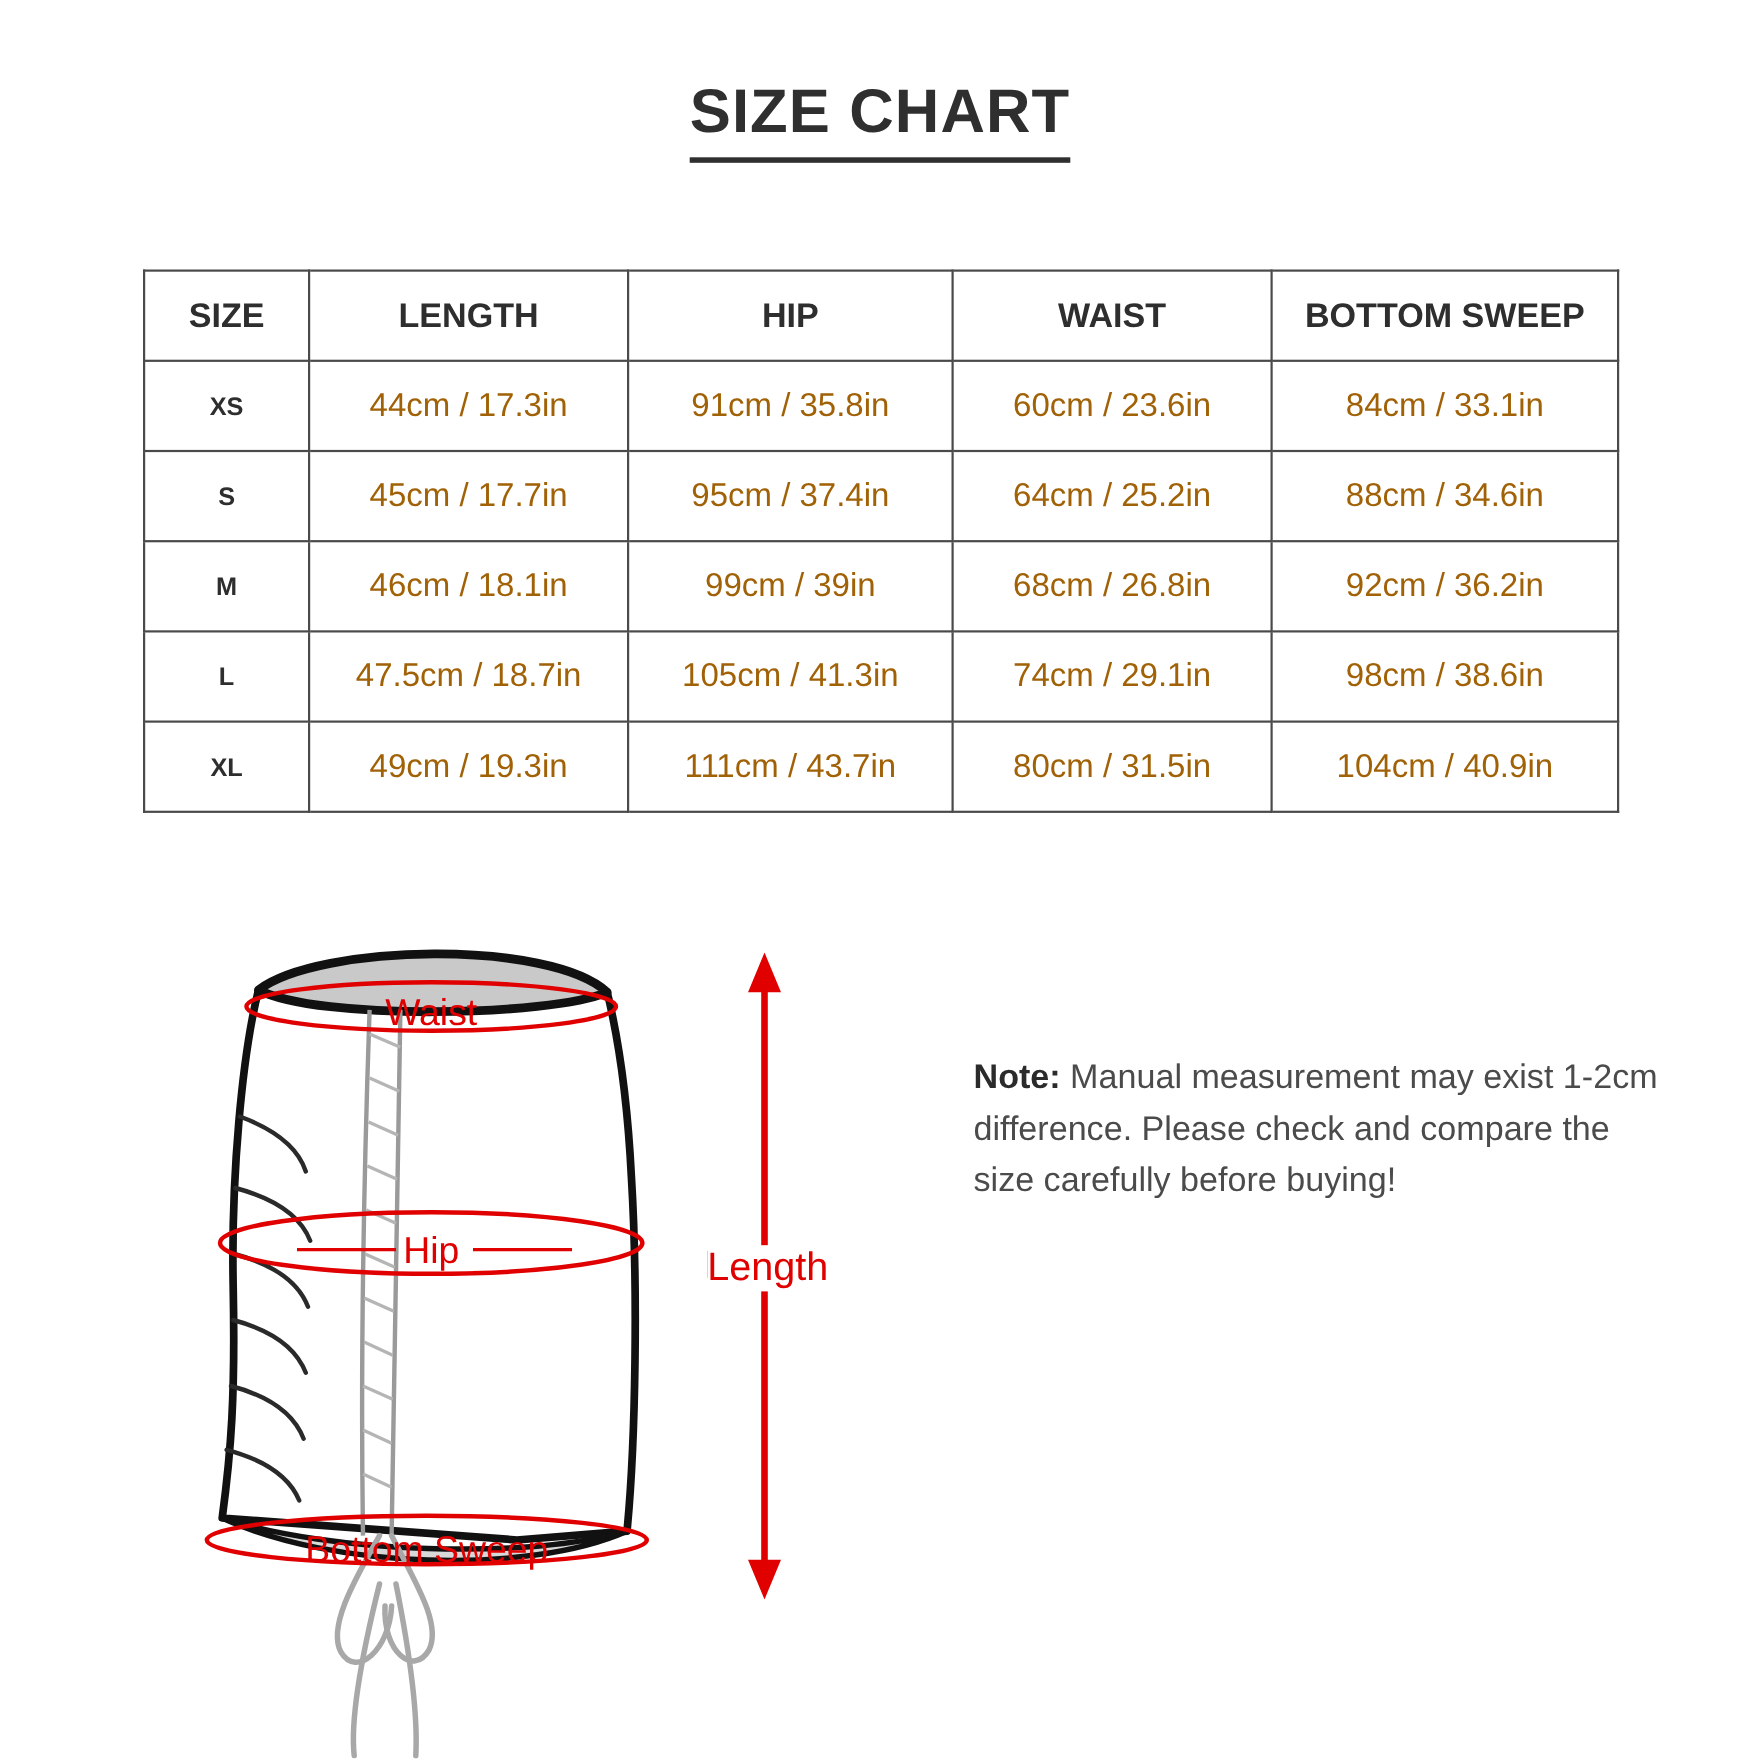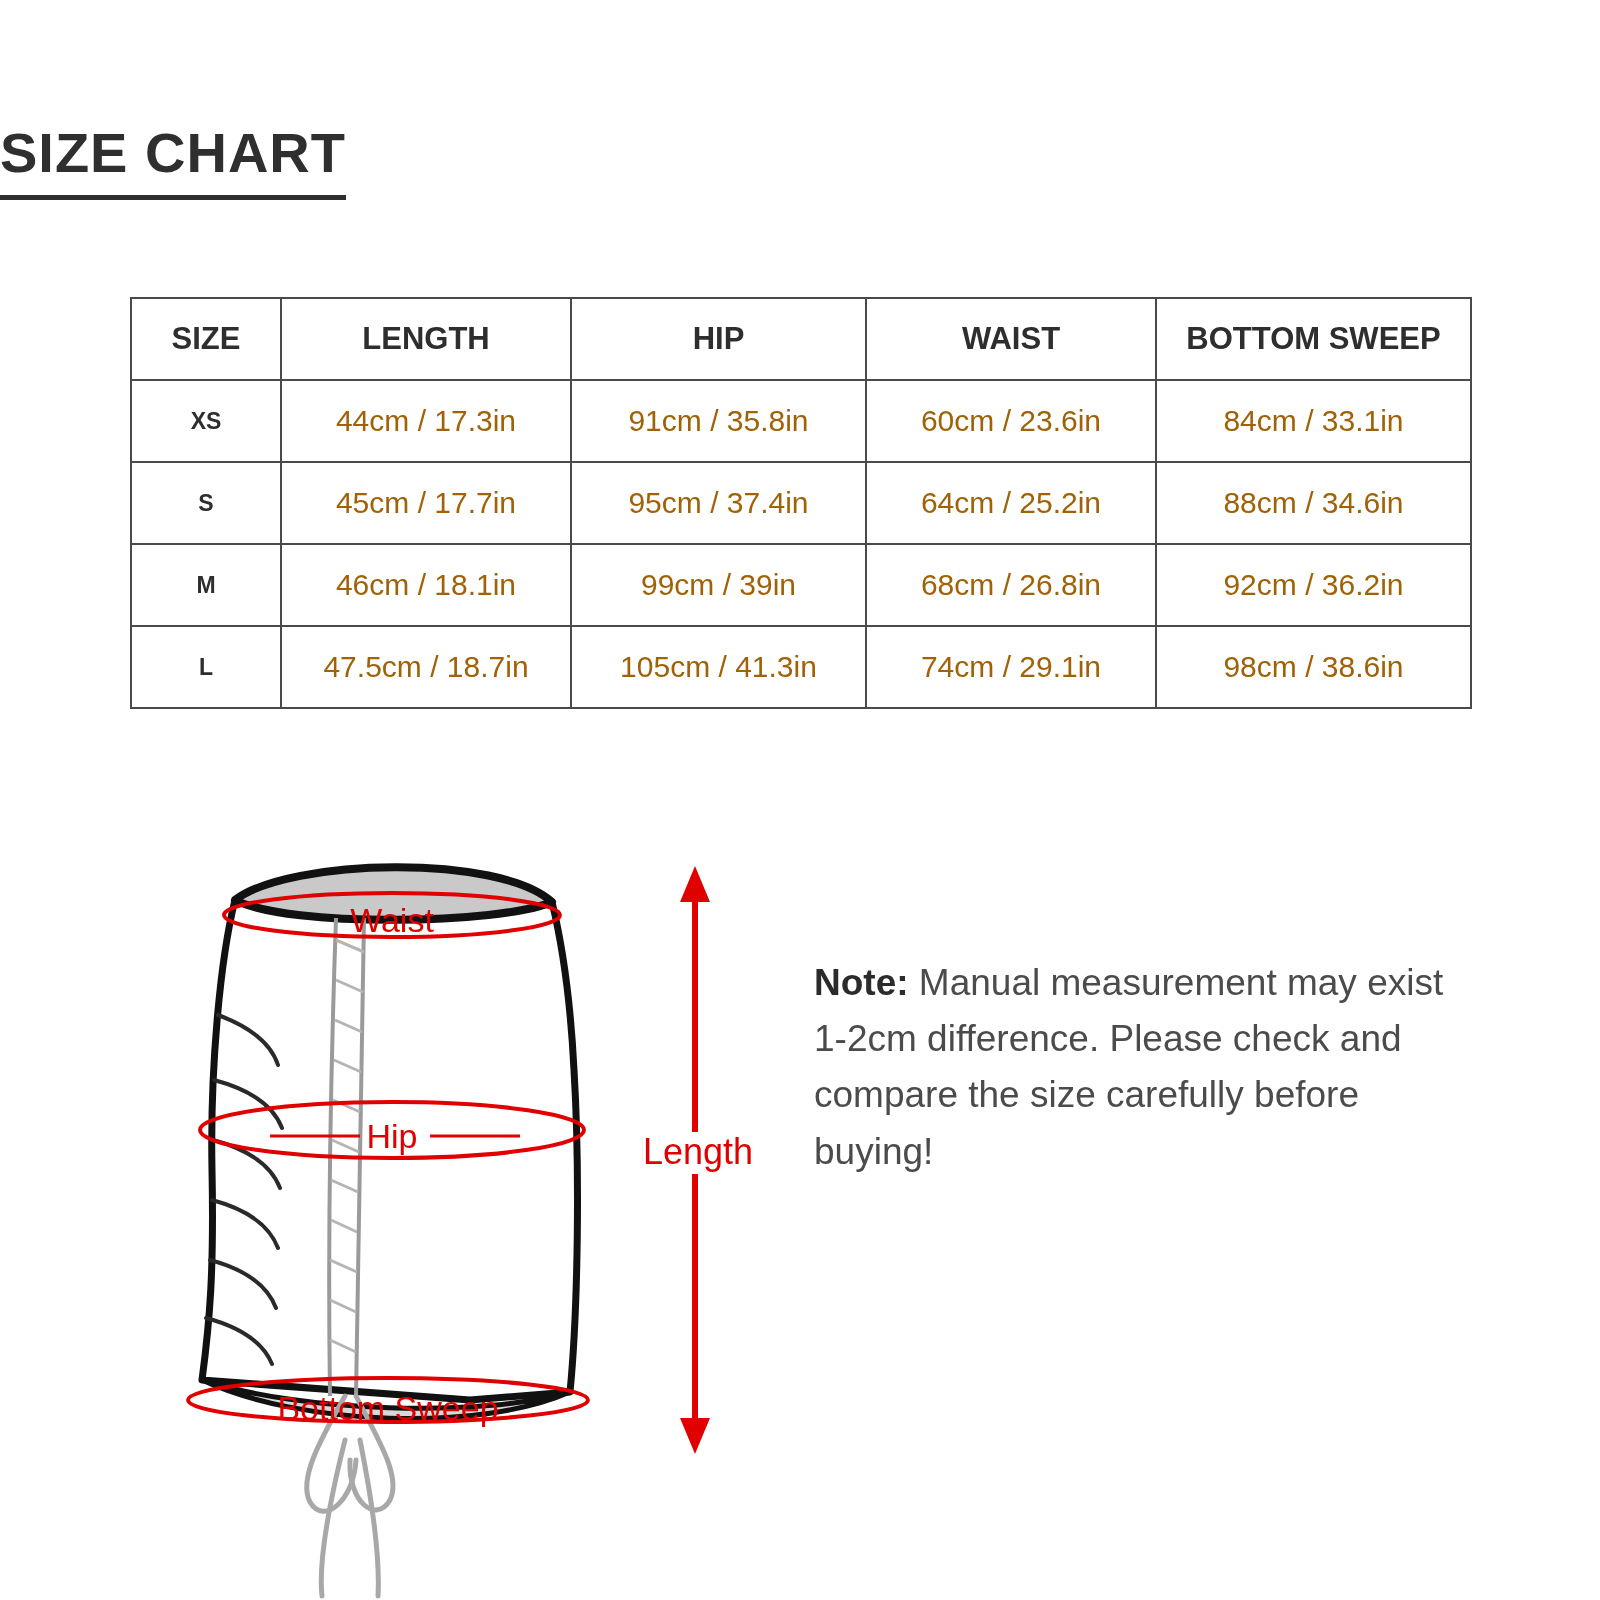--- a/index.html
+++ b/index.html
@@ -11,22 +11,22 @@
     width: 1600px;
     height: 1600px;
     font-family: "Liberation Sans", sans-serif;
     color: #3a3a3a;
     position: relative;
     overflow: hidden;
   }
 
   
   .title-wrap {
-    text-align: left;
-    padding-top: 120px;
+    text-align: center;
+    padding-top: 68px;
   }
   .title {
     display: inline-block;
     font-size: 56px;
     font-weight: bold;
     letter-spacing: 1px;
     color: #2f2f2f;
     border-bottom: 5px solid #2f2f2f;
     padding-bottom: 10px;
   }
@@ -77,24 +77,24 @@
   }
   .diagram {
     position: absolute;
     left: 140px;
     top: 0;
     width: 680px;
     height: 760px;
   }
   .note {
     position: absolute;
-    left: 814px;
+    left: 885px;
     top: 115px;
     width: 640px;
-    font-size: 37px;
+    font-size: 31px;
     line-height: 1.52;
     color: #4b4b4b;
   }
   .note b {
     color: #2b2b2b;
     font-weight: bold;
   }
 </style>
 </head>
 <body>
@@ -142,20 +142,27 @@
         <td>99cm / 39in</td>
         <td>68cm / 26.8in</td>
         <td>92cm / 36.2in</td>
       </tr>
       <tr>
         <td class="size-cell">L</td>
         <td>47.5cm / 18.7in</td>
         <td>105cm / 41.3in</td>
         <td>74cm / 29.1in</td>
         <td>98cm / 38.6in</td>
+      </tr>
+      <tr>
+        <td class="size-cell">XL</td>
+        <td>49cm / 19.3in</td>
+        <td>111cm / 43.7in</td>
+        <td>80cm / 31.5in</td>
+        <td>104cm / 40.9in</td>
       </tr>
     </tbody>
   </table>
 </div>
 
 <div class="lower">
 
   <div class="diagram">
     <svg viewBox="0 0 680 760" width="680" height="760" xmlns="http://www.w3.org/2000/svg">
 

